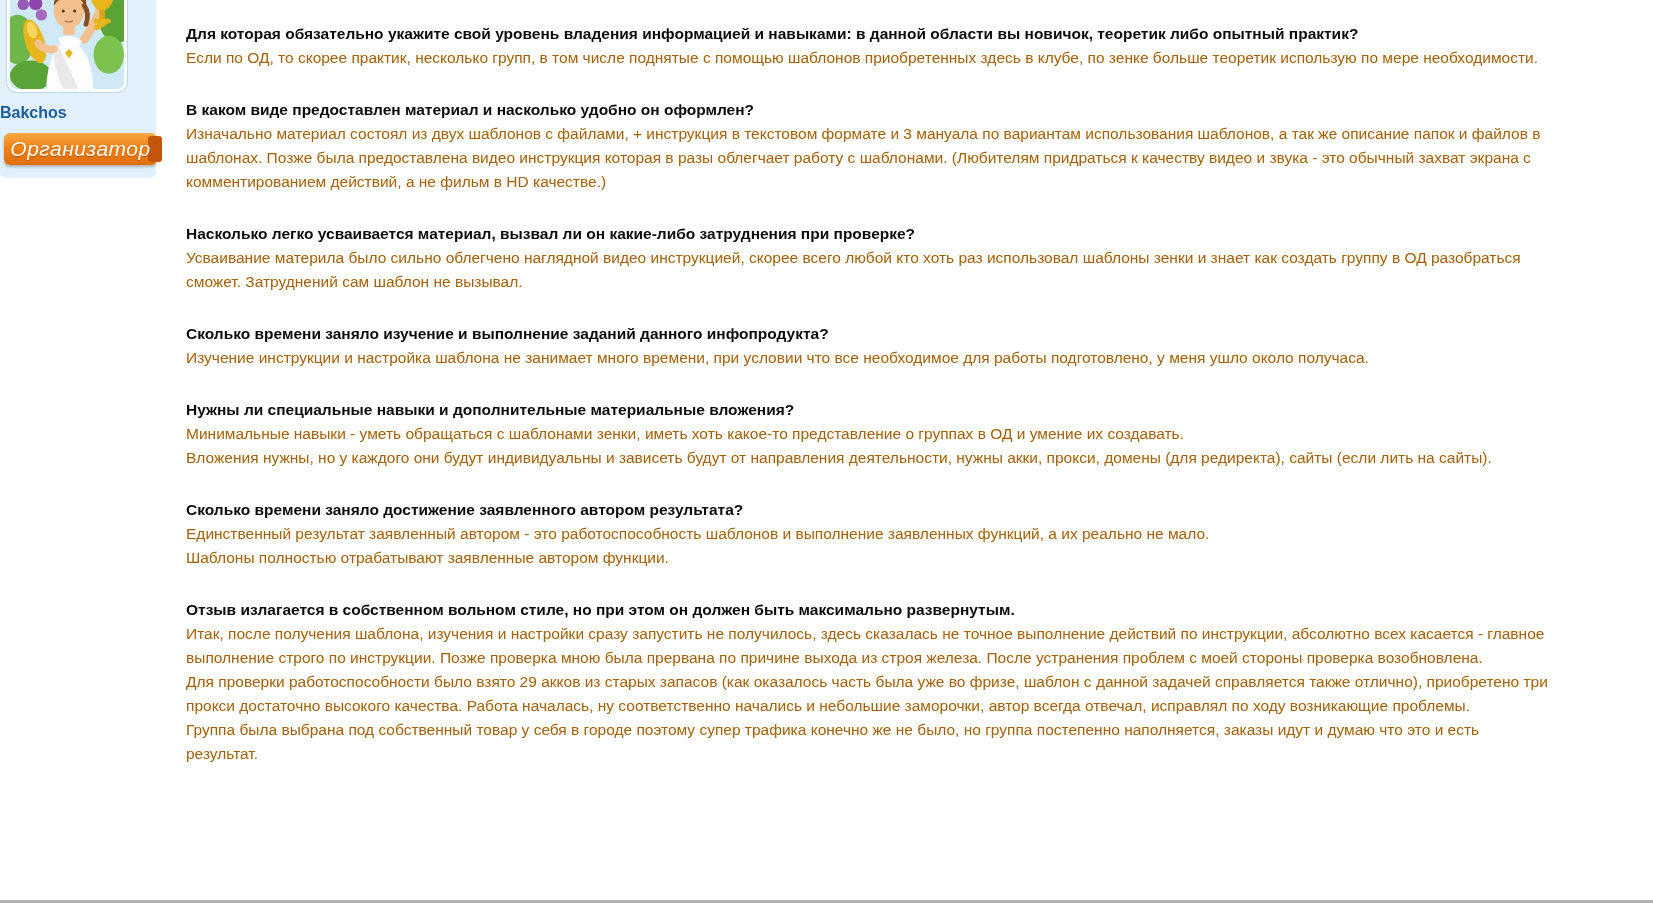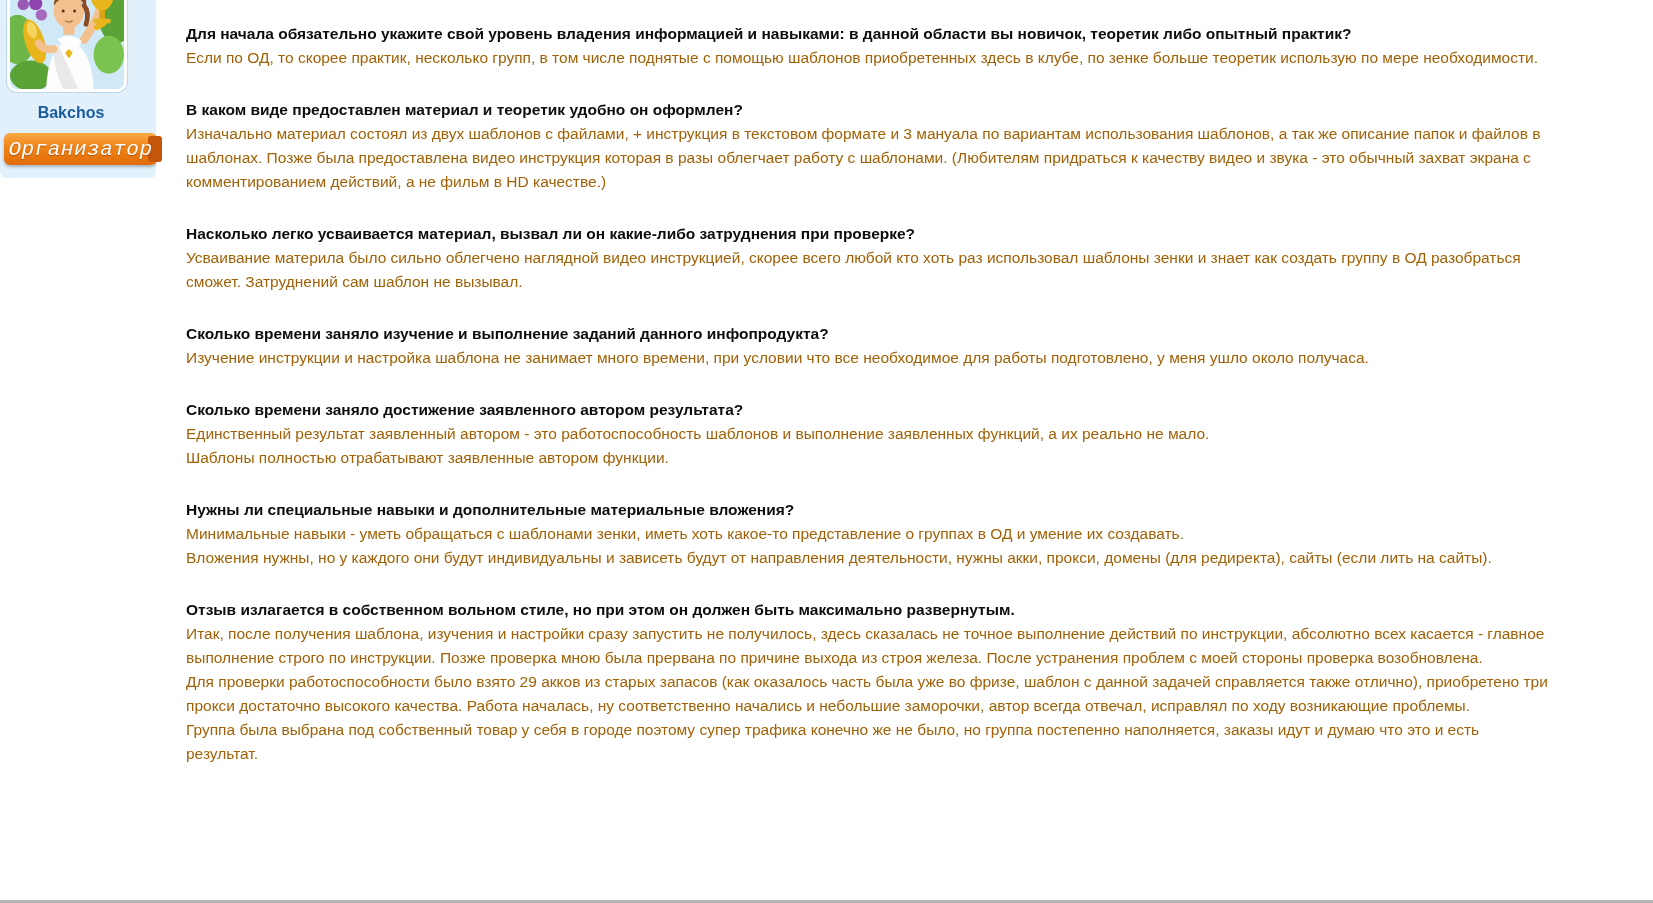--- a/index.html
+++ b/index.html
@@ -27,21 +27,20 @@
     border: 3px solid #ffffff;
     box-shadow: 0 0 0 1px #bcd8ea;
     border-radius: 10px;
     overflow: hidden;
   }
   .avatar-box svg { display: block; width: 100%; height: 100%; }
   .username {
     position: absolute;
     left: 0; top: 104px;
     width: 142px;
-    text-align: center;
     font-size: 16px;
     font-weight: bold;
     color: #1a5d9e;
   }
   .badge {
     position: absolute;
     left: 4px; top: 133px;
     width: 153px; height: 32px;
     background: linear-gradient(180deg, #f9a844 0%, #ef8316 45%, #e26c08 100%);
     border-radius: 6px;
@@ -52,21 +51,21 @@
   .badge::before {
     content: "";
     position: absolute;
     right: -5px; top: 3px; bottom: 3px;
     width: 14px;
     background: #c4560a;
     border-radius: 3px;
     z-index: -1;
   }
   .badge-text {
-    font-family: Liberation Mono, monospace;
+    font-family: Liberation Sans, sans-serif;
     font-style: italic;
     font-size: 21px;
     color: #ffffff;
     text-shadow: 0 1px 1px rgba(120,50,0,0.5);
     letter-spacing: 0.5px;
   }
 
   
   .post-body {
     position: absolute;
@@ -143,44 +142,44 @@
   </div>
   <div class="username">Bakchos</div>
   <div class="badge">
     <span class="badge-text">Организатор</span>
   </div>
 </div>
 
 <div class="post-body">
   <div id="qa-list">
       <div class="qa-block">
-        <div class="question">Для начала обязательно укажите свой уровень владения информацией и навыками: в данной области вы новичок, теоретик либо опытный практик?</div>
+        <div class="question">Для которая обязательно укажите свой уровень владения информацией и навыками: в данной области вы новичок, теоретик либо опытный практик?</div>
         <div class="answer">Если по ОД, то скорее практик, несколько групп, в том числе поднятые с помощью шаблонов приобретенных здесь в клубе, по зенке больше теоретик использую по мере необходимости.</div>
       </div>
       <div class="qa-block">
-        <div class="question">В каком виде предоставлен материал и теоретик удобно он оформлен?</div>
+        <div class="question">В каком виде предоставлен материал и насколько удобно он оформлен?</div>
         <div class="answer">Изначально материал состоял из двух шаблонов с файлами, + инструкция в текстовом формате и 3 мануала по вариантам использования шаблонов, а так же описание папок и файлов в шаблонах. Позже была предоставлена видео инструкция которая в разы облегчает работу с шаблонами. (Любителям придраться к качеству видео и звука - это обычный захват экрана с комментированием действий, а не фильм в HD качестве.)</div>
       </div>
       <div class="qa-block">
         <div class="question">Насколько легко усваивается материал, вызвал ли он какие-либо затруднения при проверке?</div>
         <div class="answer">Усваивание материла было сильно облегчено наглядной видео инструкцией, скорее всего любой кто хоть раз использовал шаблоны зенки и знает как создать группу в ОД разобраться сможет. Затруднений сам шаблон не вызывал.</div>
       </div>
       <div class="qa-block">
         <div class="question">Сколько времени заняло изучение и выполнение заданий данного инфопродукта?</div>
         <div class="answer">Изучение инструкции и настройка шаблона не занимает много времени, при условии что все необходимое для работы подготовлено, у меня ушло около получаса.</div>
       </div>
       <div class="qa-block">
+        <div class="question">Нужны ли специальные навыки и дополнительные материальные вложения?</div>
+        <div class="answer">Минимальные навыки - уметь обращаться с шаблонами зенки, иметь хоть какое-то представление о группах в ОД и умение их создавать.</div>
+        <div class="answer">Вложения нужны, но у каждого они будут индивидуальны и зависеть будут от направления деятельности, нужны акки, прокси, домены (для редиректа), сайты (если лить на сайты).</div>
+      </div>
+      <div class="qa-block">
         <div class="question">Сколько времени заняло достижение заявленного автором результата?</div>
         <div class="answer">Единственный результат заявленный автором - это работоспособность шаблонов и выполнение заявленных функций, а их реально не мало.</div>
         <div class="answer">Шаблоны полностью отрабатывают заявленные автором функции.</div>
-      </div>
-      <div class="qa-block">
-        <div class="question">Нужны ли специальные навыки и дополнительные материальные вложения?</div>
-        <div class="answer">Минимальные навыки - уметь обращаться с шаблонами зенки, иметь хоть какое-то представление о группах в ОД и умение их создавать.</div>
-        <div class="answer">Вложения нужны, но у каждого они будут индивидуальны и зависеть будут от направления деятельности, нужны акки, прокси, домены (для редиректа), сайты (если лить на сайты).</div>
       </div>
       <div class="qa-block">
       </div>
       <div class="qa-block">
         <div class="question">Отзыв излагается в собственном вольном стиле, но при этом он должен быть максимально развернутым.</div>
         <div class="answer">Итак, после получения шаблона, изучения и настройки сразу запустить не получилось, здесь сказалась не точное выполнение действий по инструкции, абсолютно всех касается - главное выполнение строго по инструкции. Позже проверка мною была прервана по причине выхода из строя железа. После устранения проблем с моей стороны проверка возобновлена.</div>
         <div class="answer">Для проверки работоспособности было взято 29 акков из старых запасов (как оказалось часть была уже во фризе, шаблон с данной задачей справляется также отлично), приобретено три прокси достаточно высокого качества. Работа началась, ну соответственно начались и небольшие заморочки, автор всегда отвечал, исправлял по ходу возникающие проблемы.</div>
         <div class="answer">Группа была выбрана под собственный товар у себя в городе поэтому супер трафика конечно же не было, но группа постепенно наполняется, заказы идут и думаю что это и есть результат.</div>
       </div>
     </div>

